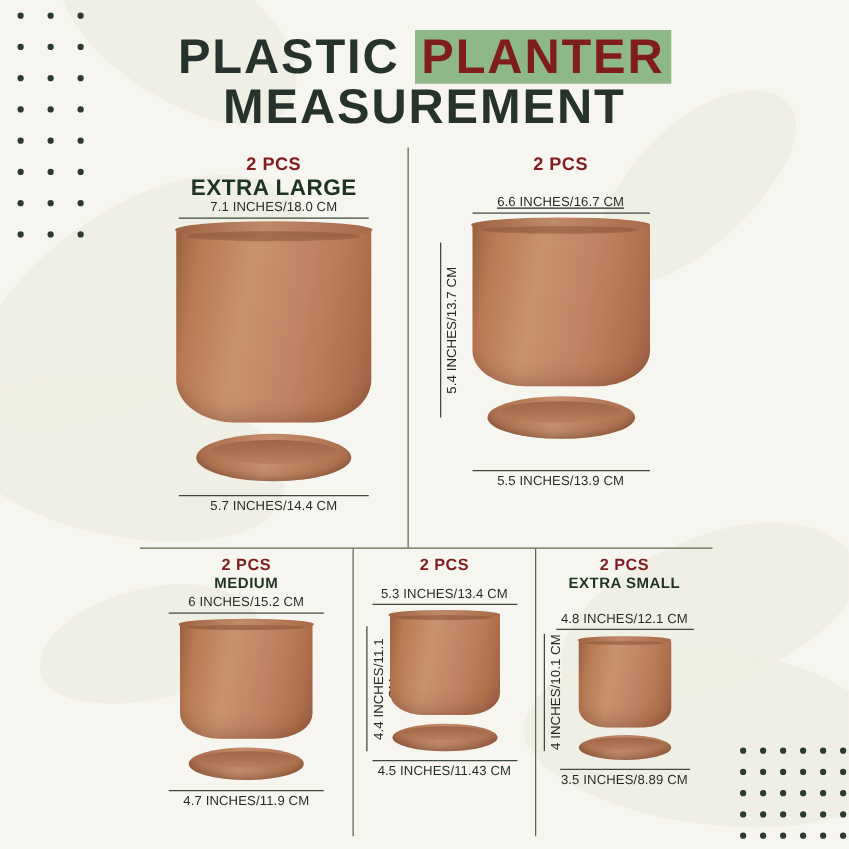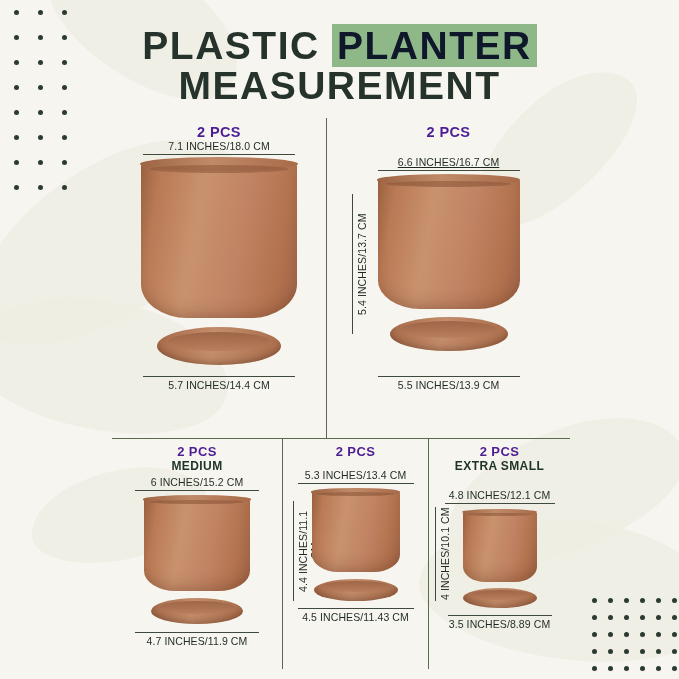--- a/index.html
+++ b/index.html
@@ -81,21 +81,21 @@
     font-size: 39px;
     font-weight: 700;
     letter-spacing: 1.5px;
     line-height: 1.03;
     color: #26332c;
     white-space: nowrap;
   }
   .title-line span.hl {
     background: #8fb889;
     padding: 0 5px;
-    color: #0f172a;
+    color: #7f1d1d;
   }
 
   
   .grid {
     position: absolute;
     left: 112px;
     top: 118px;
     width: 458px;
   }
   .row-top {
@@ -120,21 +120,21 @@
   .cap {
     text-align: center;
     line-height: 1.12;
     padding-top: 6px;
   }
   .cap .pcs {
     font-size: 14.5px;
     font-weight: 600;
     letter-spacing: .4px;
     display: block;
-    color: #4c1d95;
+    color: #7f1d1d;
   }
   .cap .sz {
     font-size: 18px;
     font-weight: 600;
     letter-spacing: .4px;
     display: block;
     color: #1d3323;
   }
   .cap-sm .pcs { font-size: 13px; }
   .cap-sm .sz  { font-size: 12px; }
@@ -308,20 +308,21 @@
     <div class="title-line">MEASUREMENT</div>
   </div>
 
   <div class="grid">
 
     <div class="row-top">
 
       <div class="cell cell-xl">
         <div class="cap">
           <span class="pcs">2 PCS</span>
+          <span class="sz">EXTRA LARGE</span>
         </div>
         <div class="meas-top" style="width:152px;">7.1 INCHES/18.0 CM</div>
         <div class="art">
           <div class="pot" style="width:156px;height:155px;margin-top:8px;"></div>
           <div class="saucer" style="width:124px;height:38px;margin-top:9px;"></div>
         </div>
         <div class="meas-bottom" style="width:152px;margin-top:11px;">5.7 INCHES/14.4 CM</div>
       </div>
 
       <div class="cell cell-lg">

